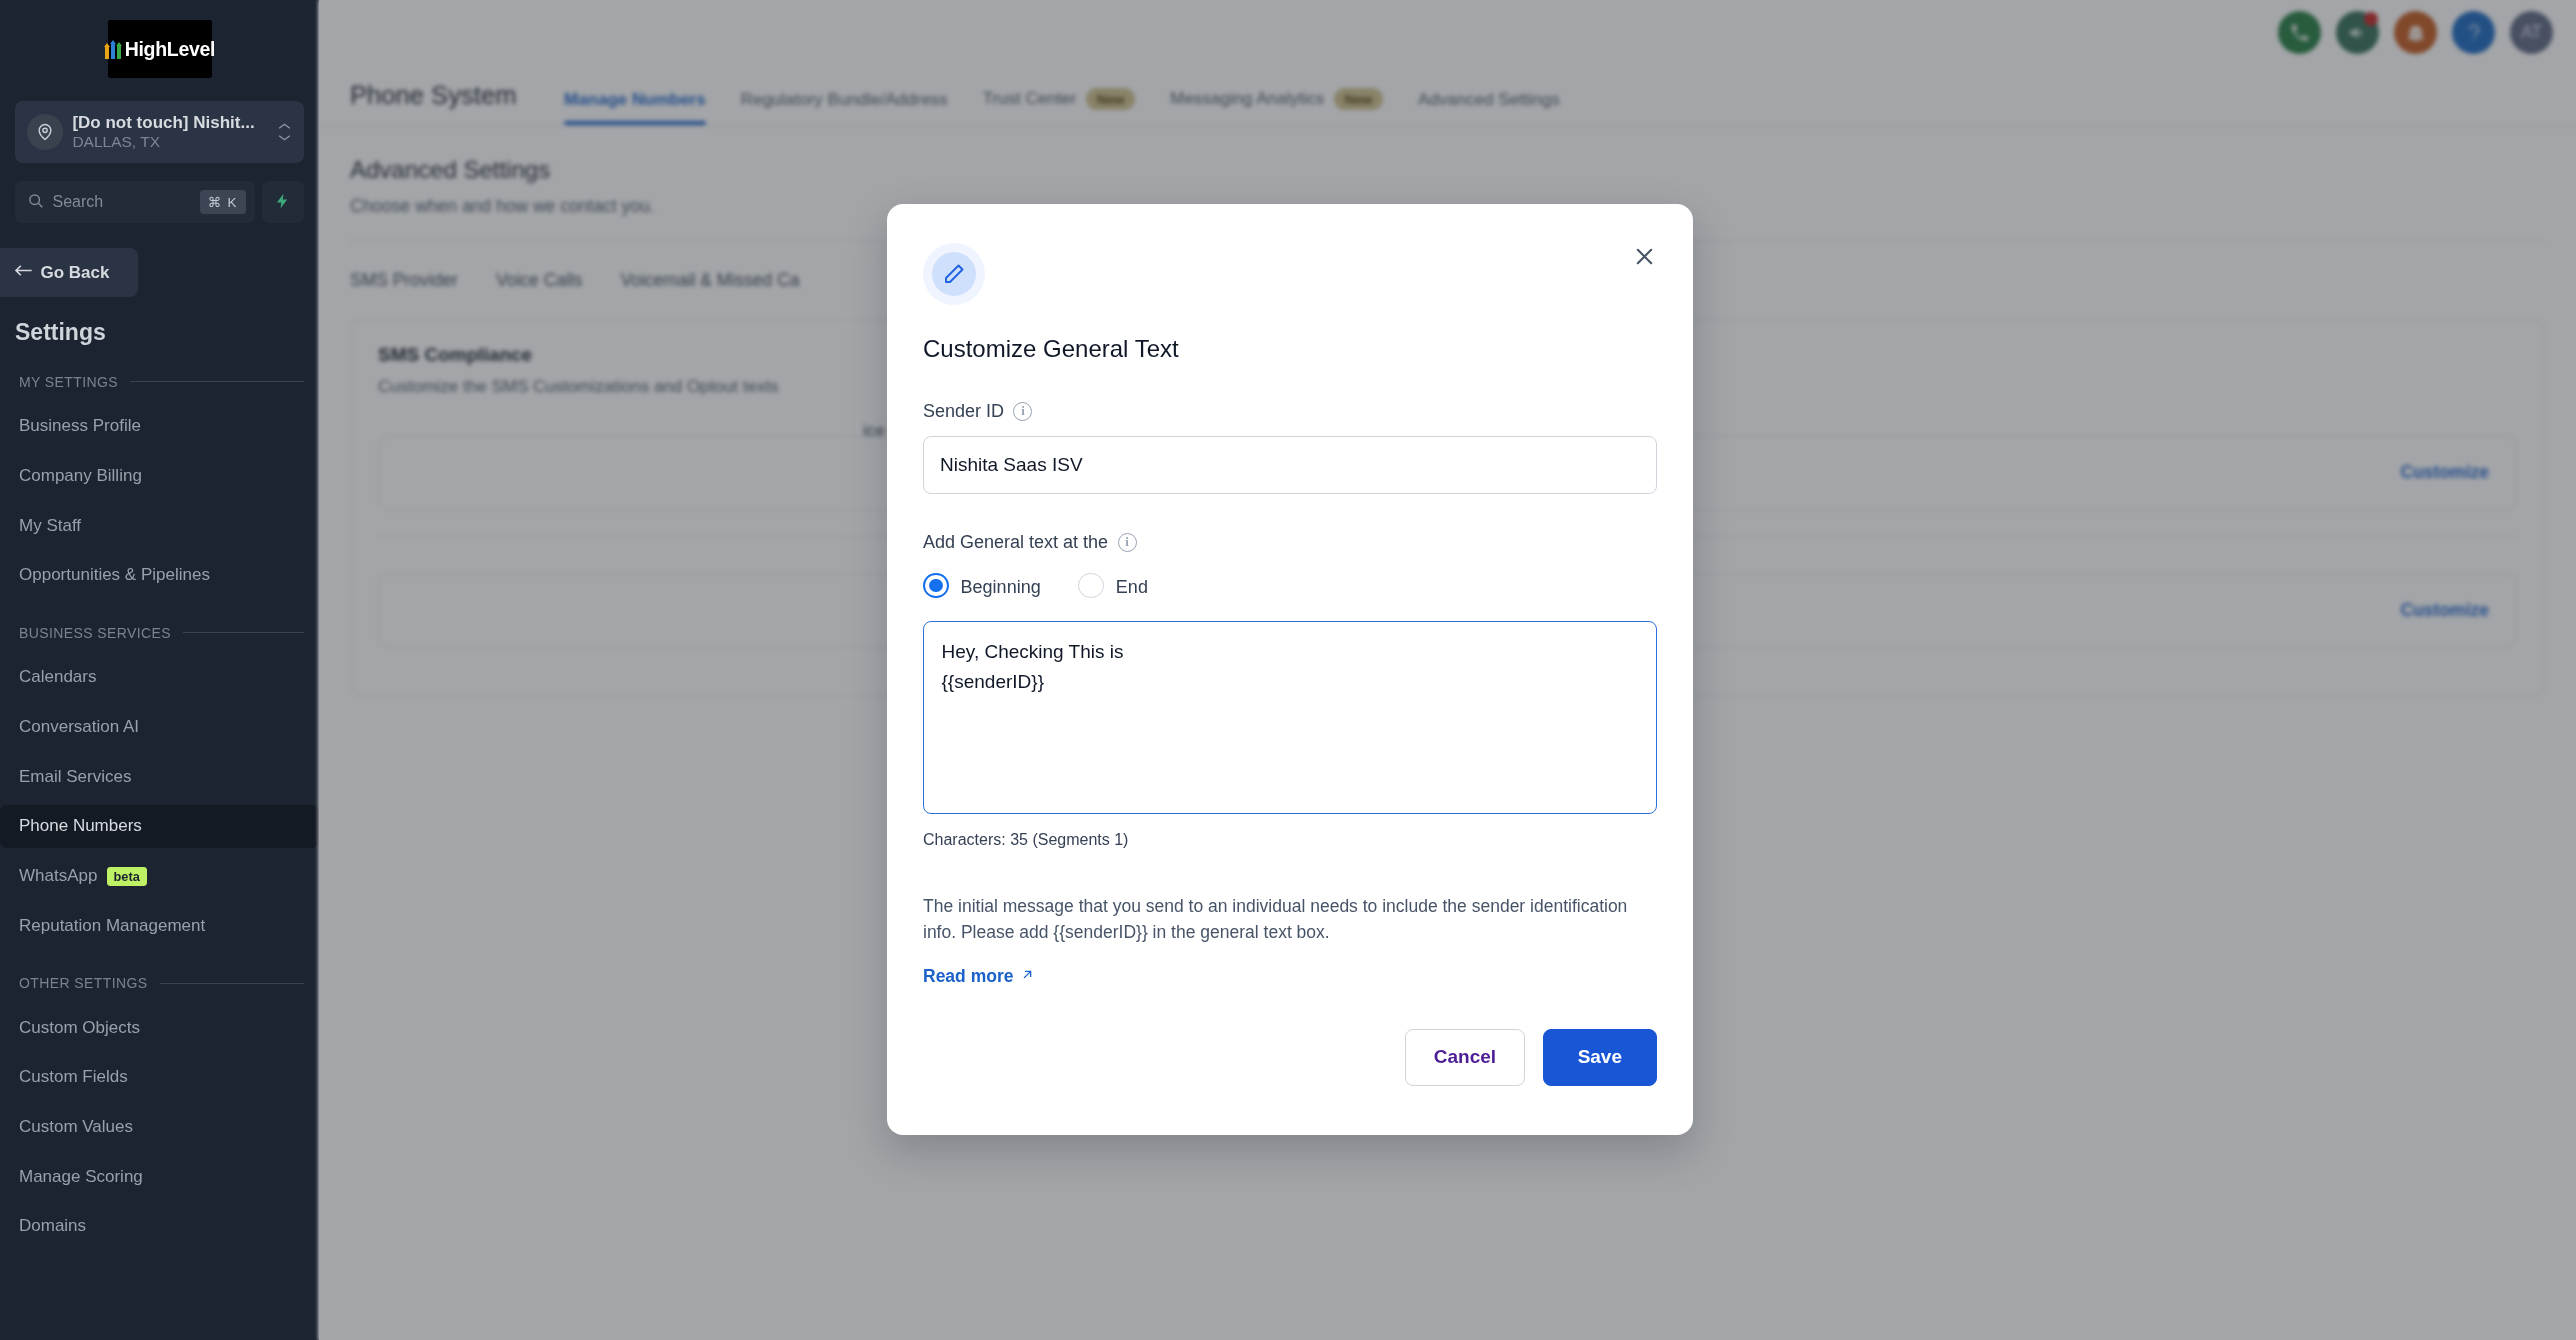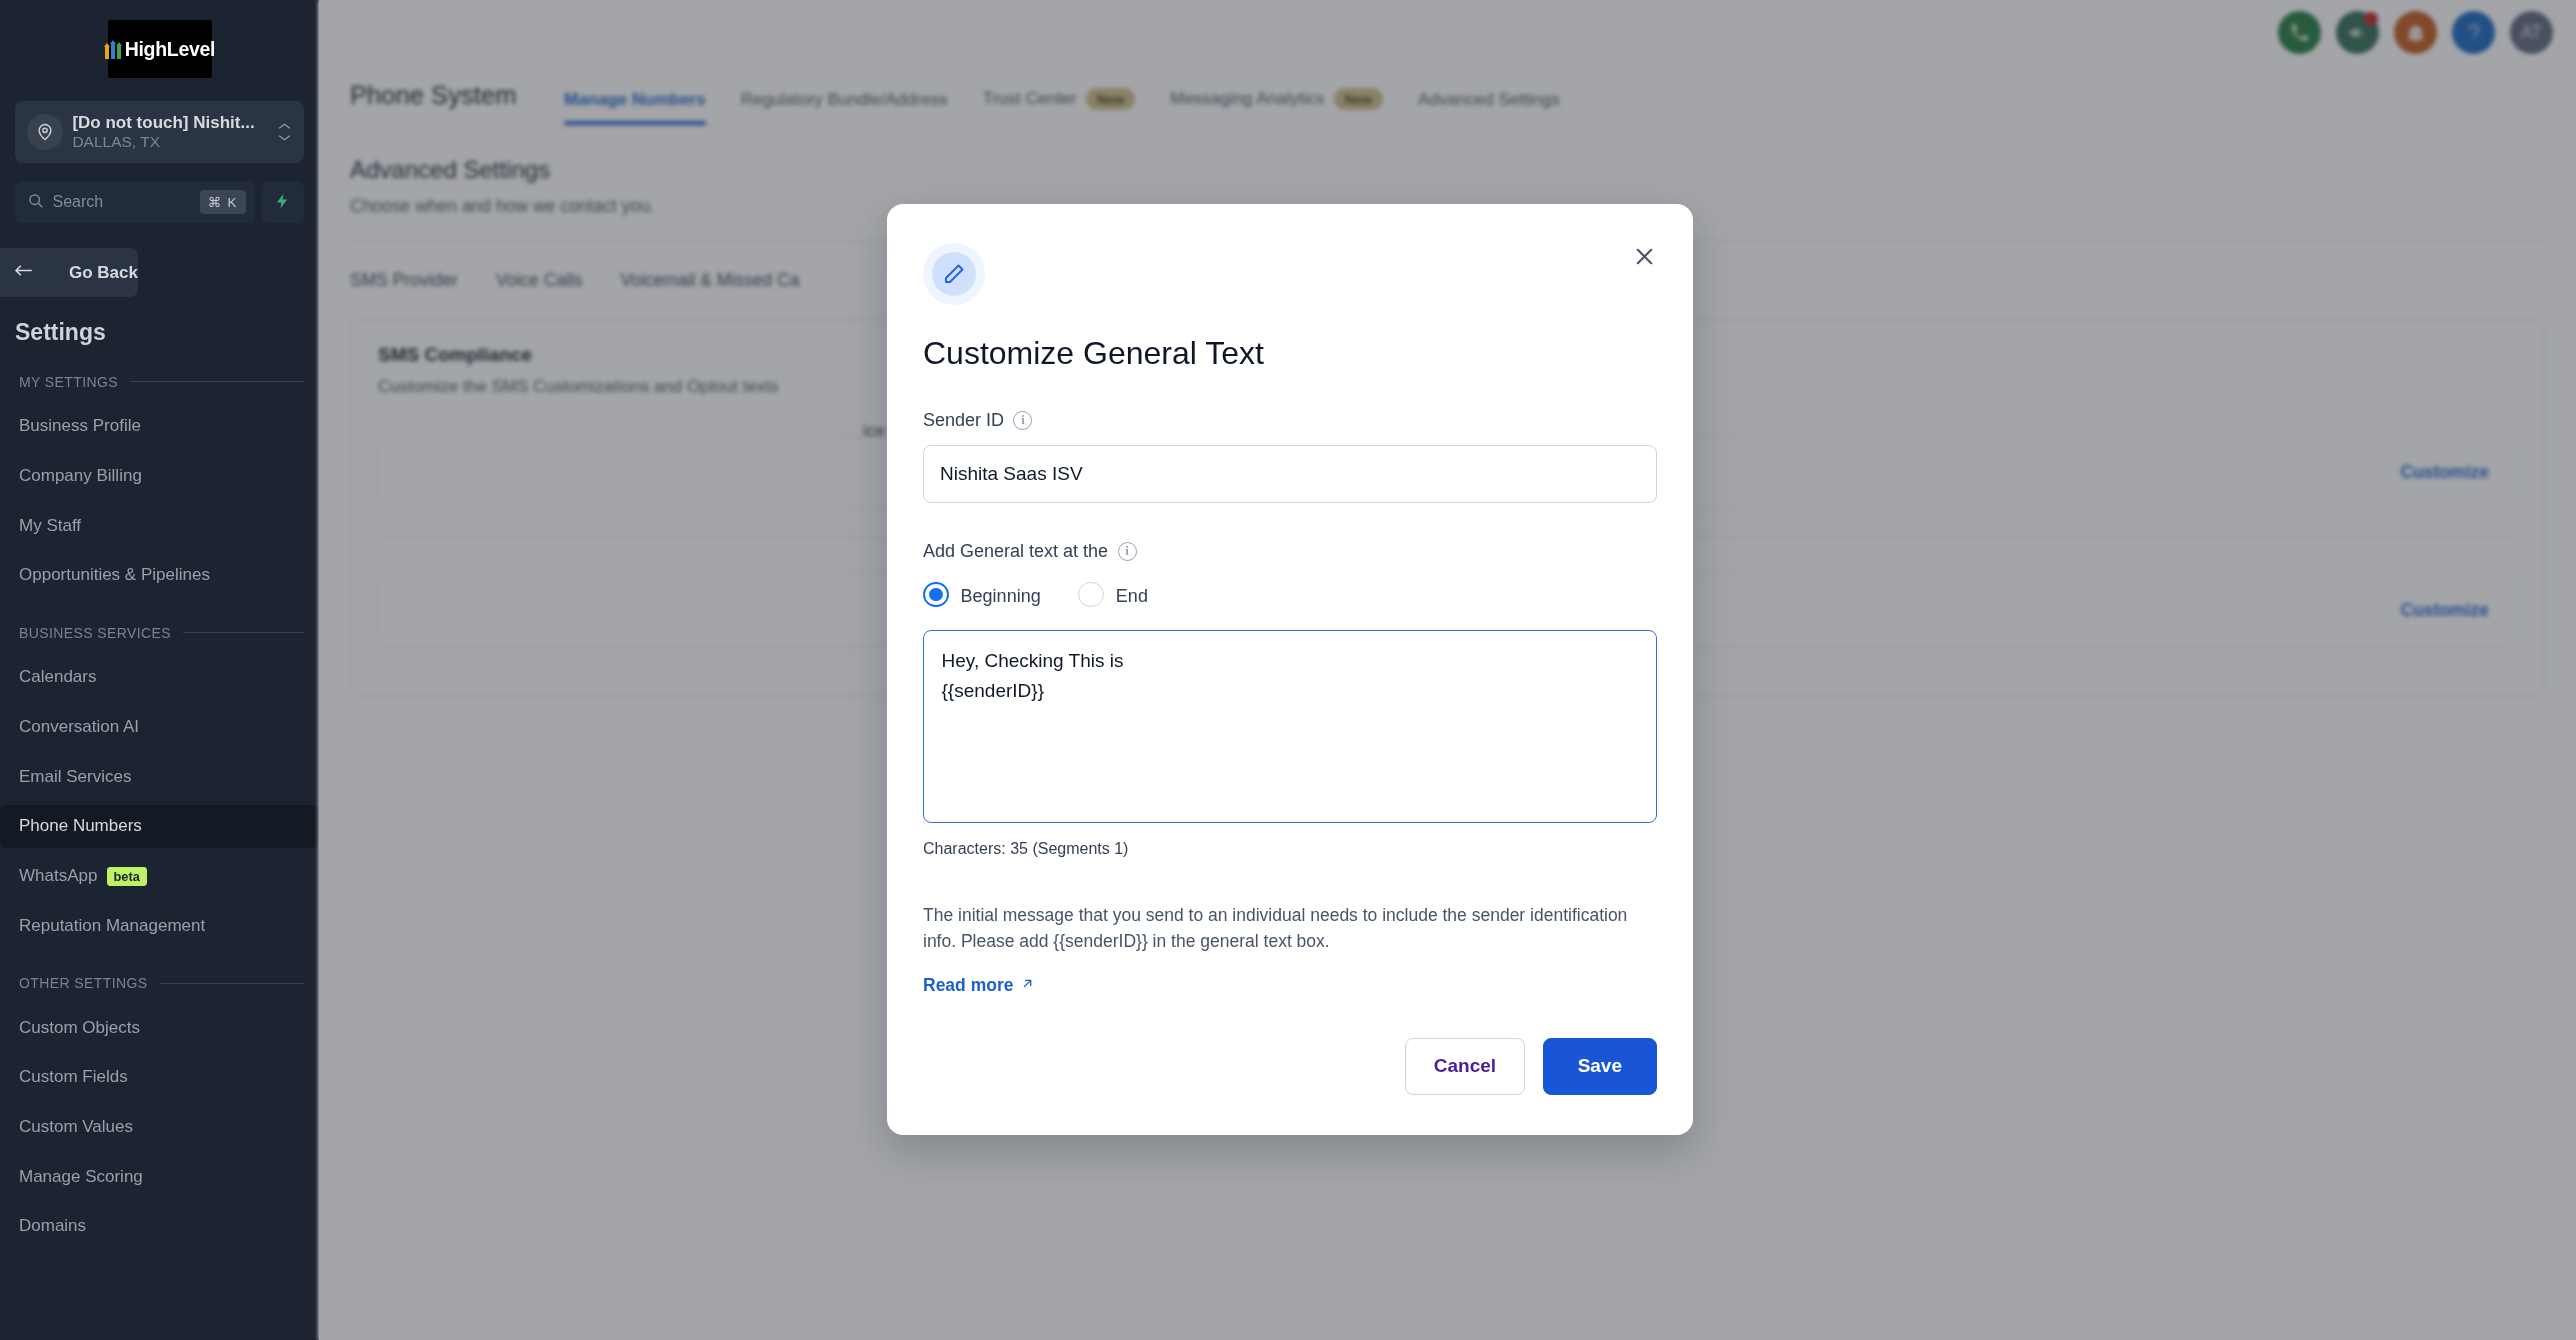--- a/index.html
+++ b/index.html
@@ -63,21 +63,21 @@
   }
   .bolt-box {
     width:42px; height:42px; background:#222b38; border-radius:6.7px;
     display:flex; align-items:center; justify-content:center;
   }
 
   .goback {
     margin: 25.6px 0 0 0; width: 138px; height: 49px;
     background: #2b3444; border-top-right-radius:8px; border-bottom-right-radius:8px;
     display:flex; align-items:center; gap:8px; padding-left: 13.5px;
-    color:#d7dbe0; font-size:17px; font-weight:600; cursor:pointer;justify-content:space-between;
+    color:#d7dbe0; font-size:17px; font-weight:600; cursor:pointer;
   }
   .settings-title { color:#cfd4da; font-size:23px; font-weight:600; margin: 21.6px 0 0 15px; }
 
   .group-head {
     display:flex; align-items:center; gap:12px;
     margin: 28px 15px 0 19px;
   }
   .group-head span { color:#7a8390; font-size:14px; letter-spacing:0.4px; white-space:nowrap; }
   .group-head .ln { flex:1; height:0.7px; background:#39424f; }
 
@@ -164,21 +164,21 @@
   }
   .modal-icon-inner {
     width: 44px; height:44px; border-radius:50%; background:#cfe0fd;
     display:flex; align-items:center; justify-content:center;
   }
   .modal-close {
     position:absolute; right: 31px; top: 35px;
     width:35px; height:35px; display:flex; align-items:center; justify-content:center;
     cursor:pointer; color:#667085;
   }
-  .modal-title { font-size:32px; color:#101828; font-weight:500; margin-top: 30px; }
+  .modal-title { font-size:24px; color:#101828; font-weight:500; margin-top: 30px; }
 
   .field-label {
     display:flex; align-items:center; gap:9.4px;
     font-size:18px; color:#344054; margin-top: 38px;
   }
   .info-i {
     width:19px; height:19px; border-radius:50%; border:1.3px solid #98a2b3;
     color:#98a2b3; font-size:12.8px; font-weight:700; display:flex; align-items:center; justify-content:center;
     font-family:"Liberation Serif", serif;
   }

